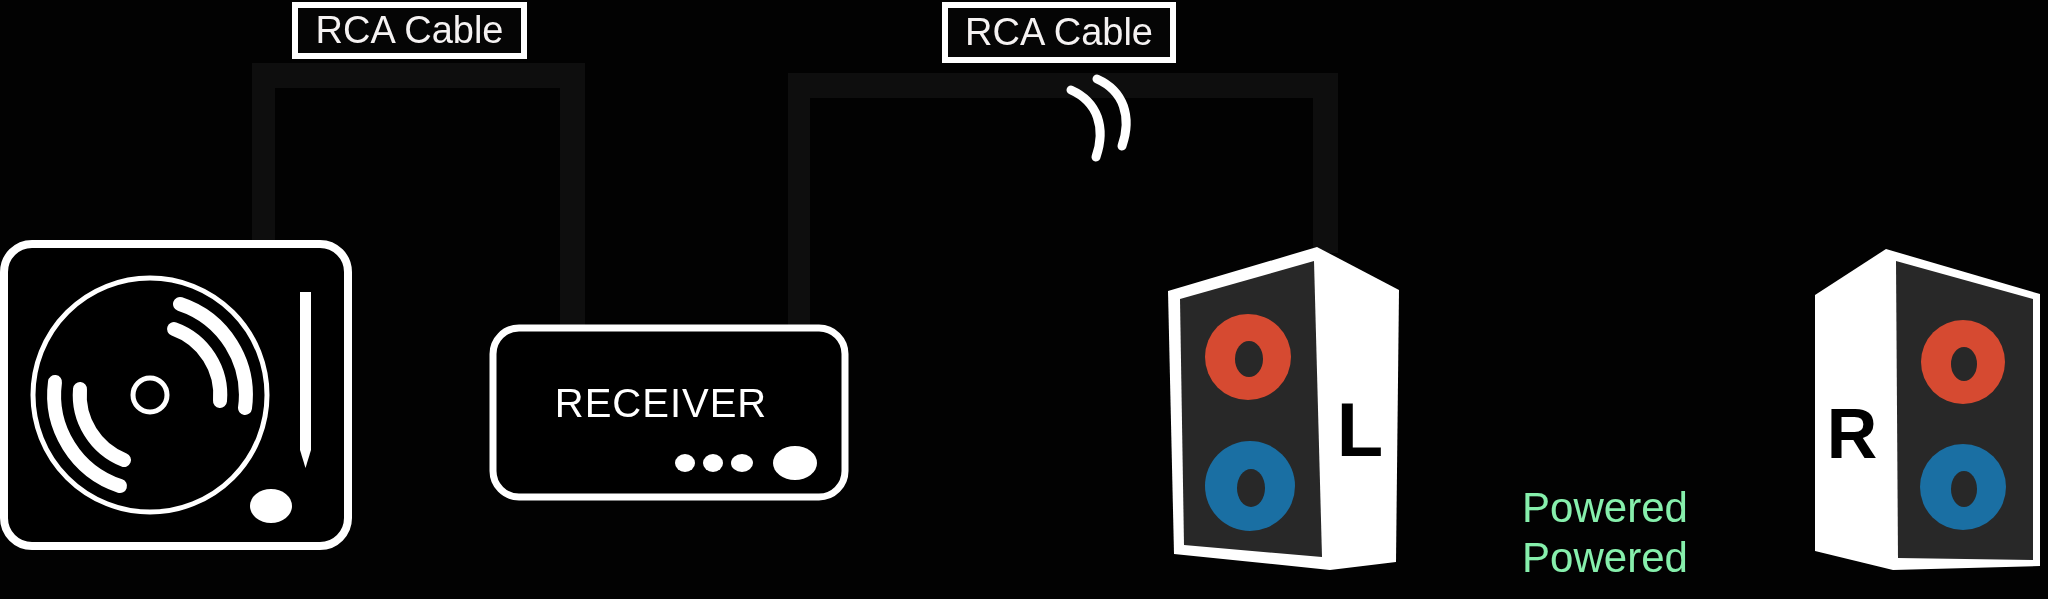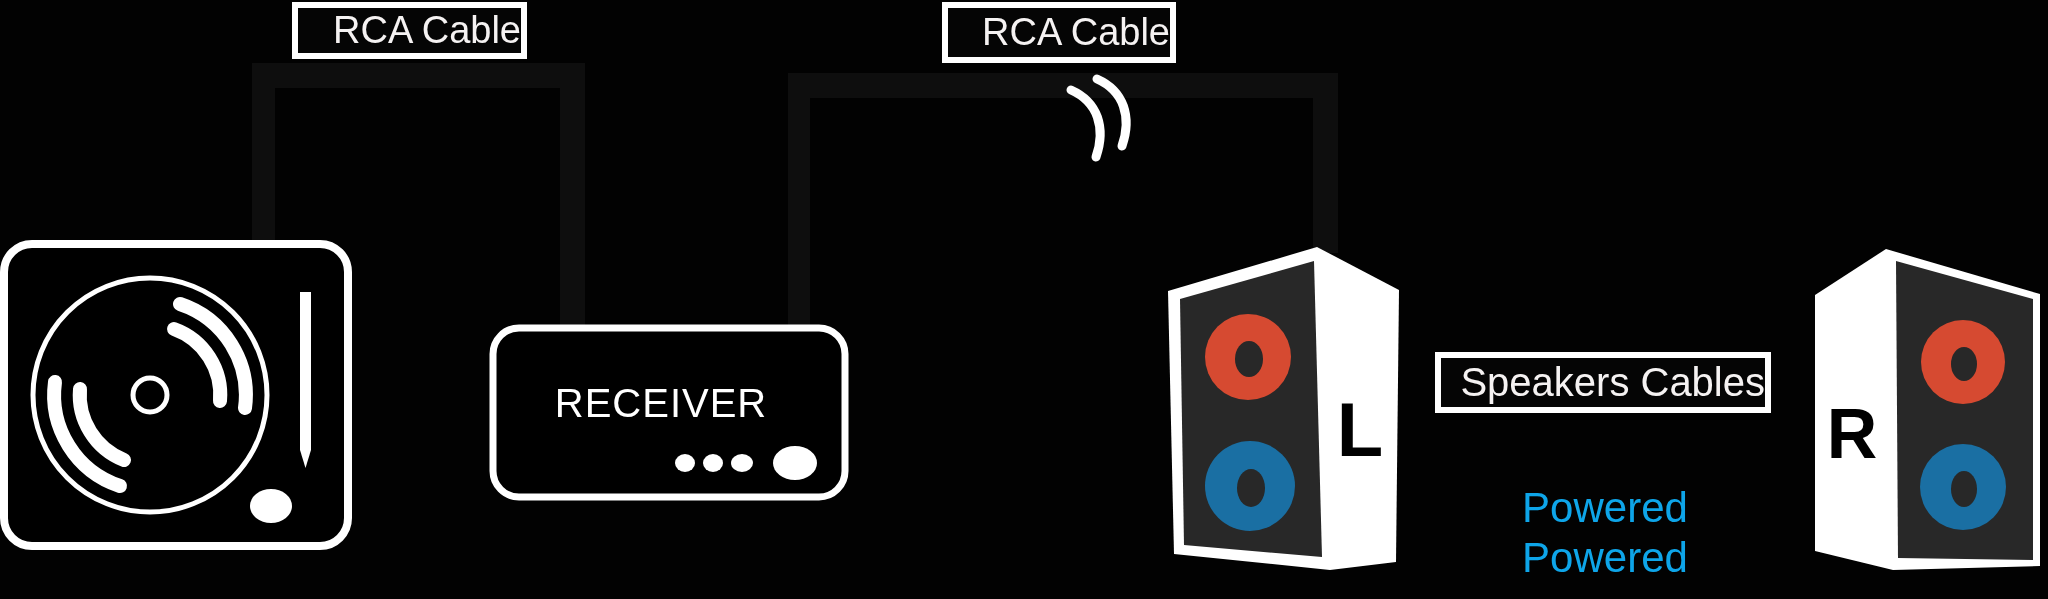--- a/index.html
+++ b/index.html
@@ -10,28 +10,28 @@
     overflow:hidden;
     font-family:"Liberation Sans", sans-serif;
   }
   #diagram-svg{position:absolute;left:0;top:0;}
   .label-box{
     position:absolute;
     box-sizing:border-box;
     border:6px solid #fff;
     background:#050505;
     color:#f5f2f2;
-    display:flex;align-items:center;justify-content:flex-end;
+    display:flex;align-items:center;justify-content:center;
     font-size:38px;
     white-space:nowrap;
   }
   #label-speakers-cables{font-size:40px;}
   .caption{
     position:absolute;
-    color:#0ea5e9;
+    color:#86efac;
     text-align:center;
     font-size:42px;
     line-height:50px;
   }
   svg text{font-family:"Liberation Sans", sans-serif;}
 </style>
 </head>
 <body>
 
 <div id="canvas">
@@ -105,22 +105,19 @@
   </svg>
 
   <div class="label-box" id="label-rca-1" style="left:292px;top:2px;width:235px;height:57px;">
     <span>RCA Cable</span>
   </div>
 
   <div class="label-box" id="label-rca-2" style="left:942px;top:2px;width:234px;height:61px;">
     <span>RCA Cable</span>
   </div>
 
-  <div class="label-box" id="label-speakers-cables" style="left:1435px;top:352px;width:336px;height:61px;">
-    <span>Speakers Cables</span>
-  </div>
 
   <div class="caption" style="left:1460px;top:483px;width:290px;">
     <div>Powered</div>
     <div>Powered</div>
   </div>
 
 </div>
 
 </body></html>

